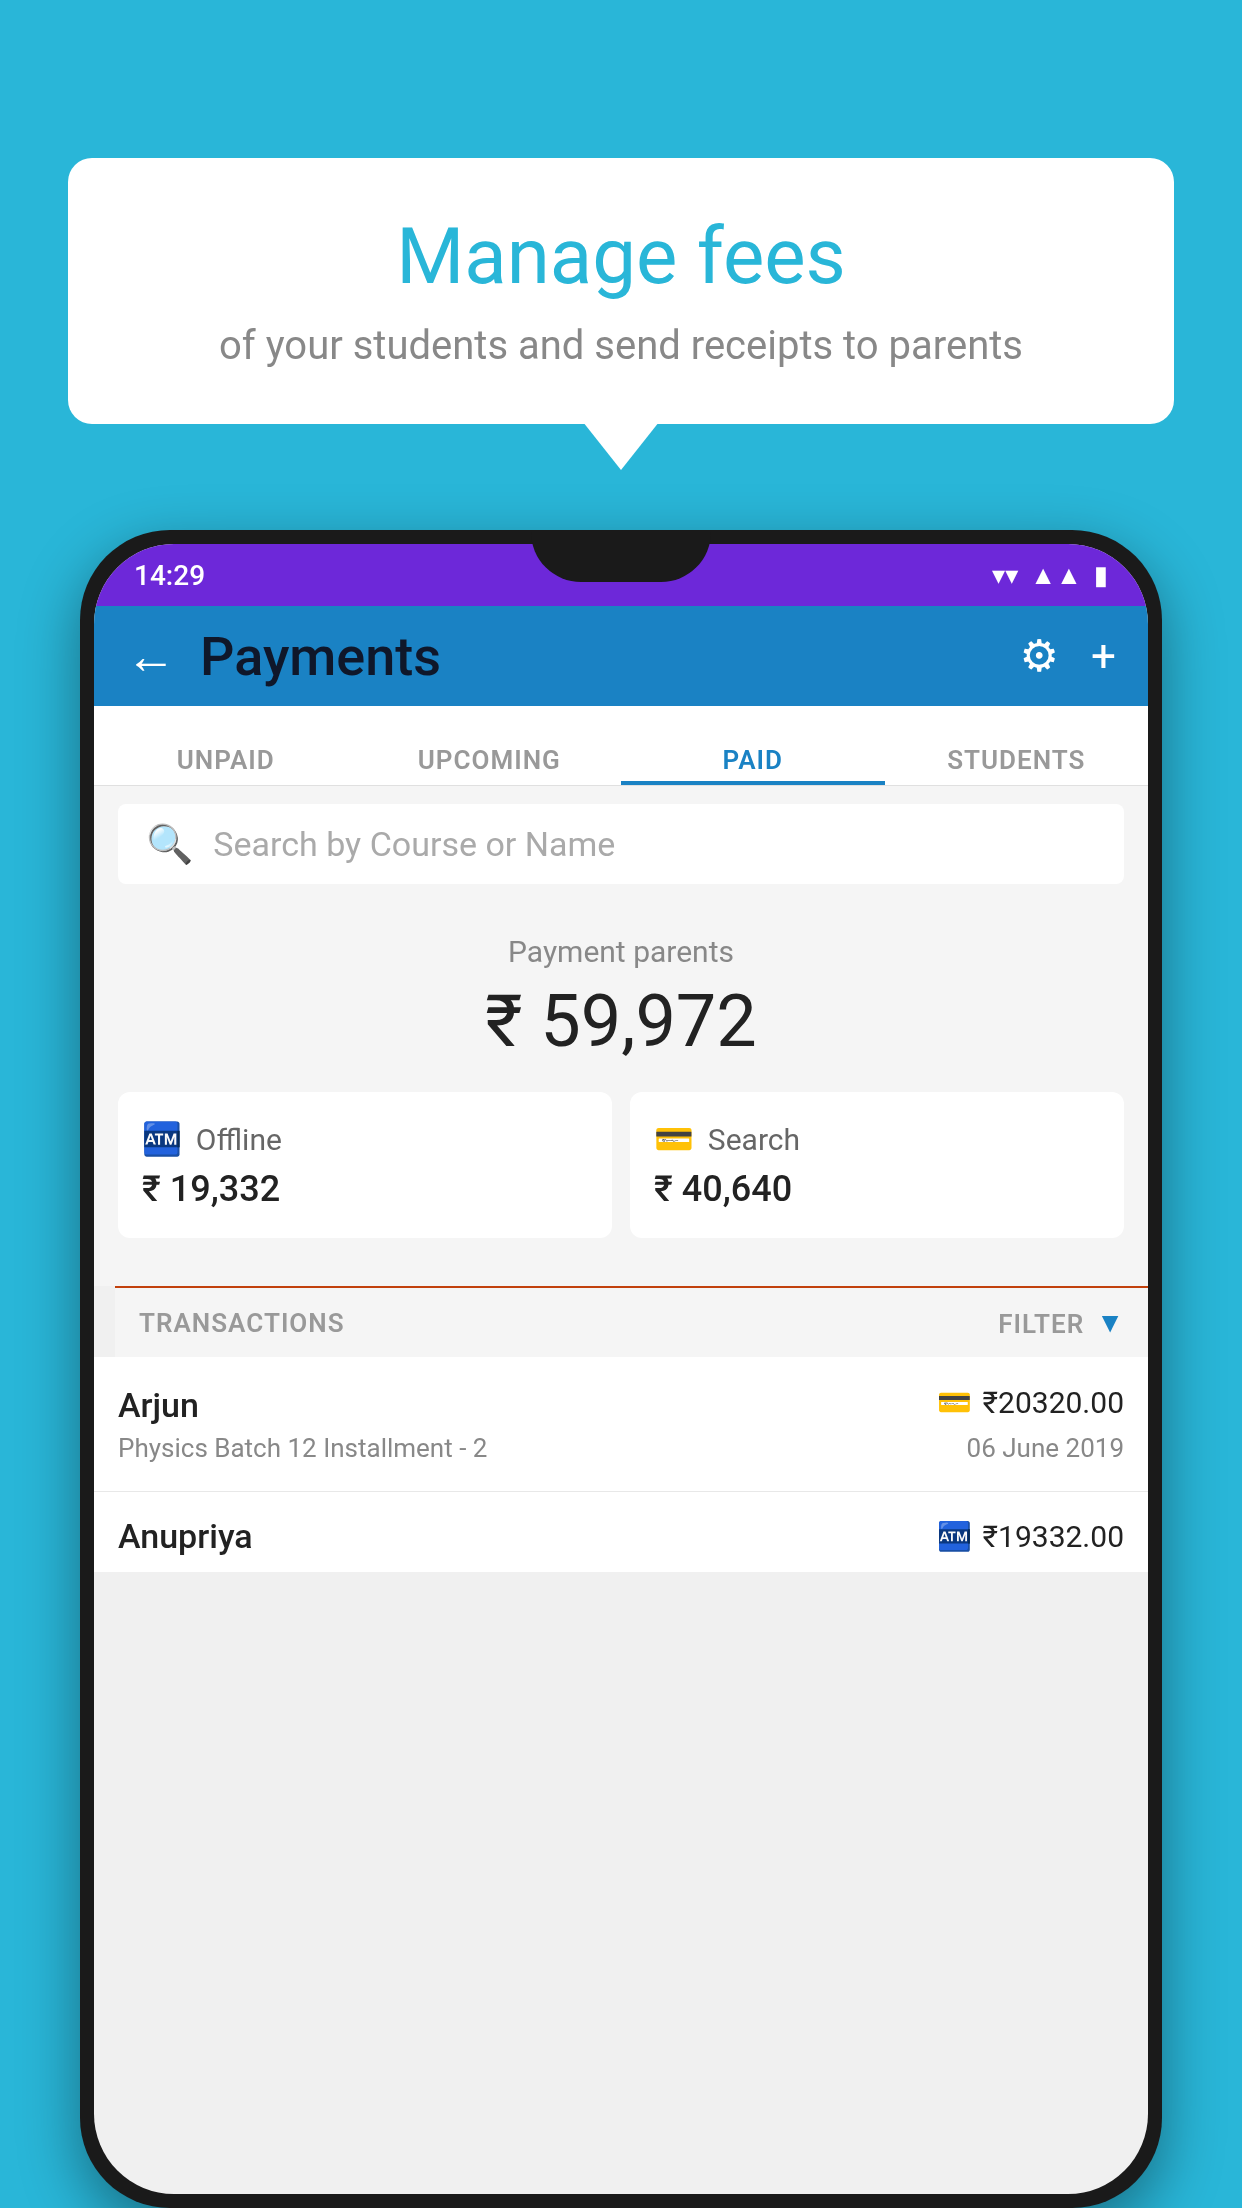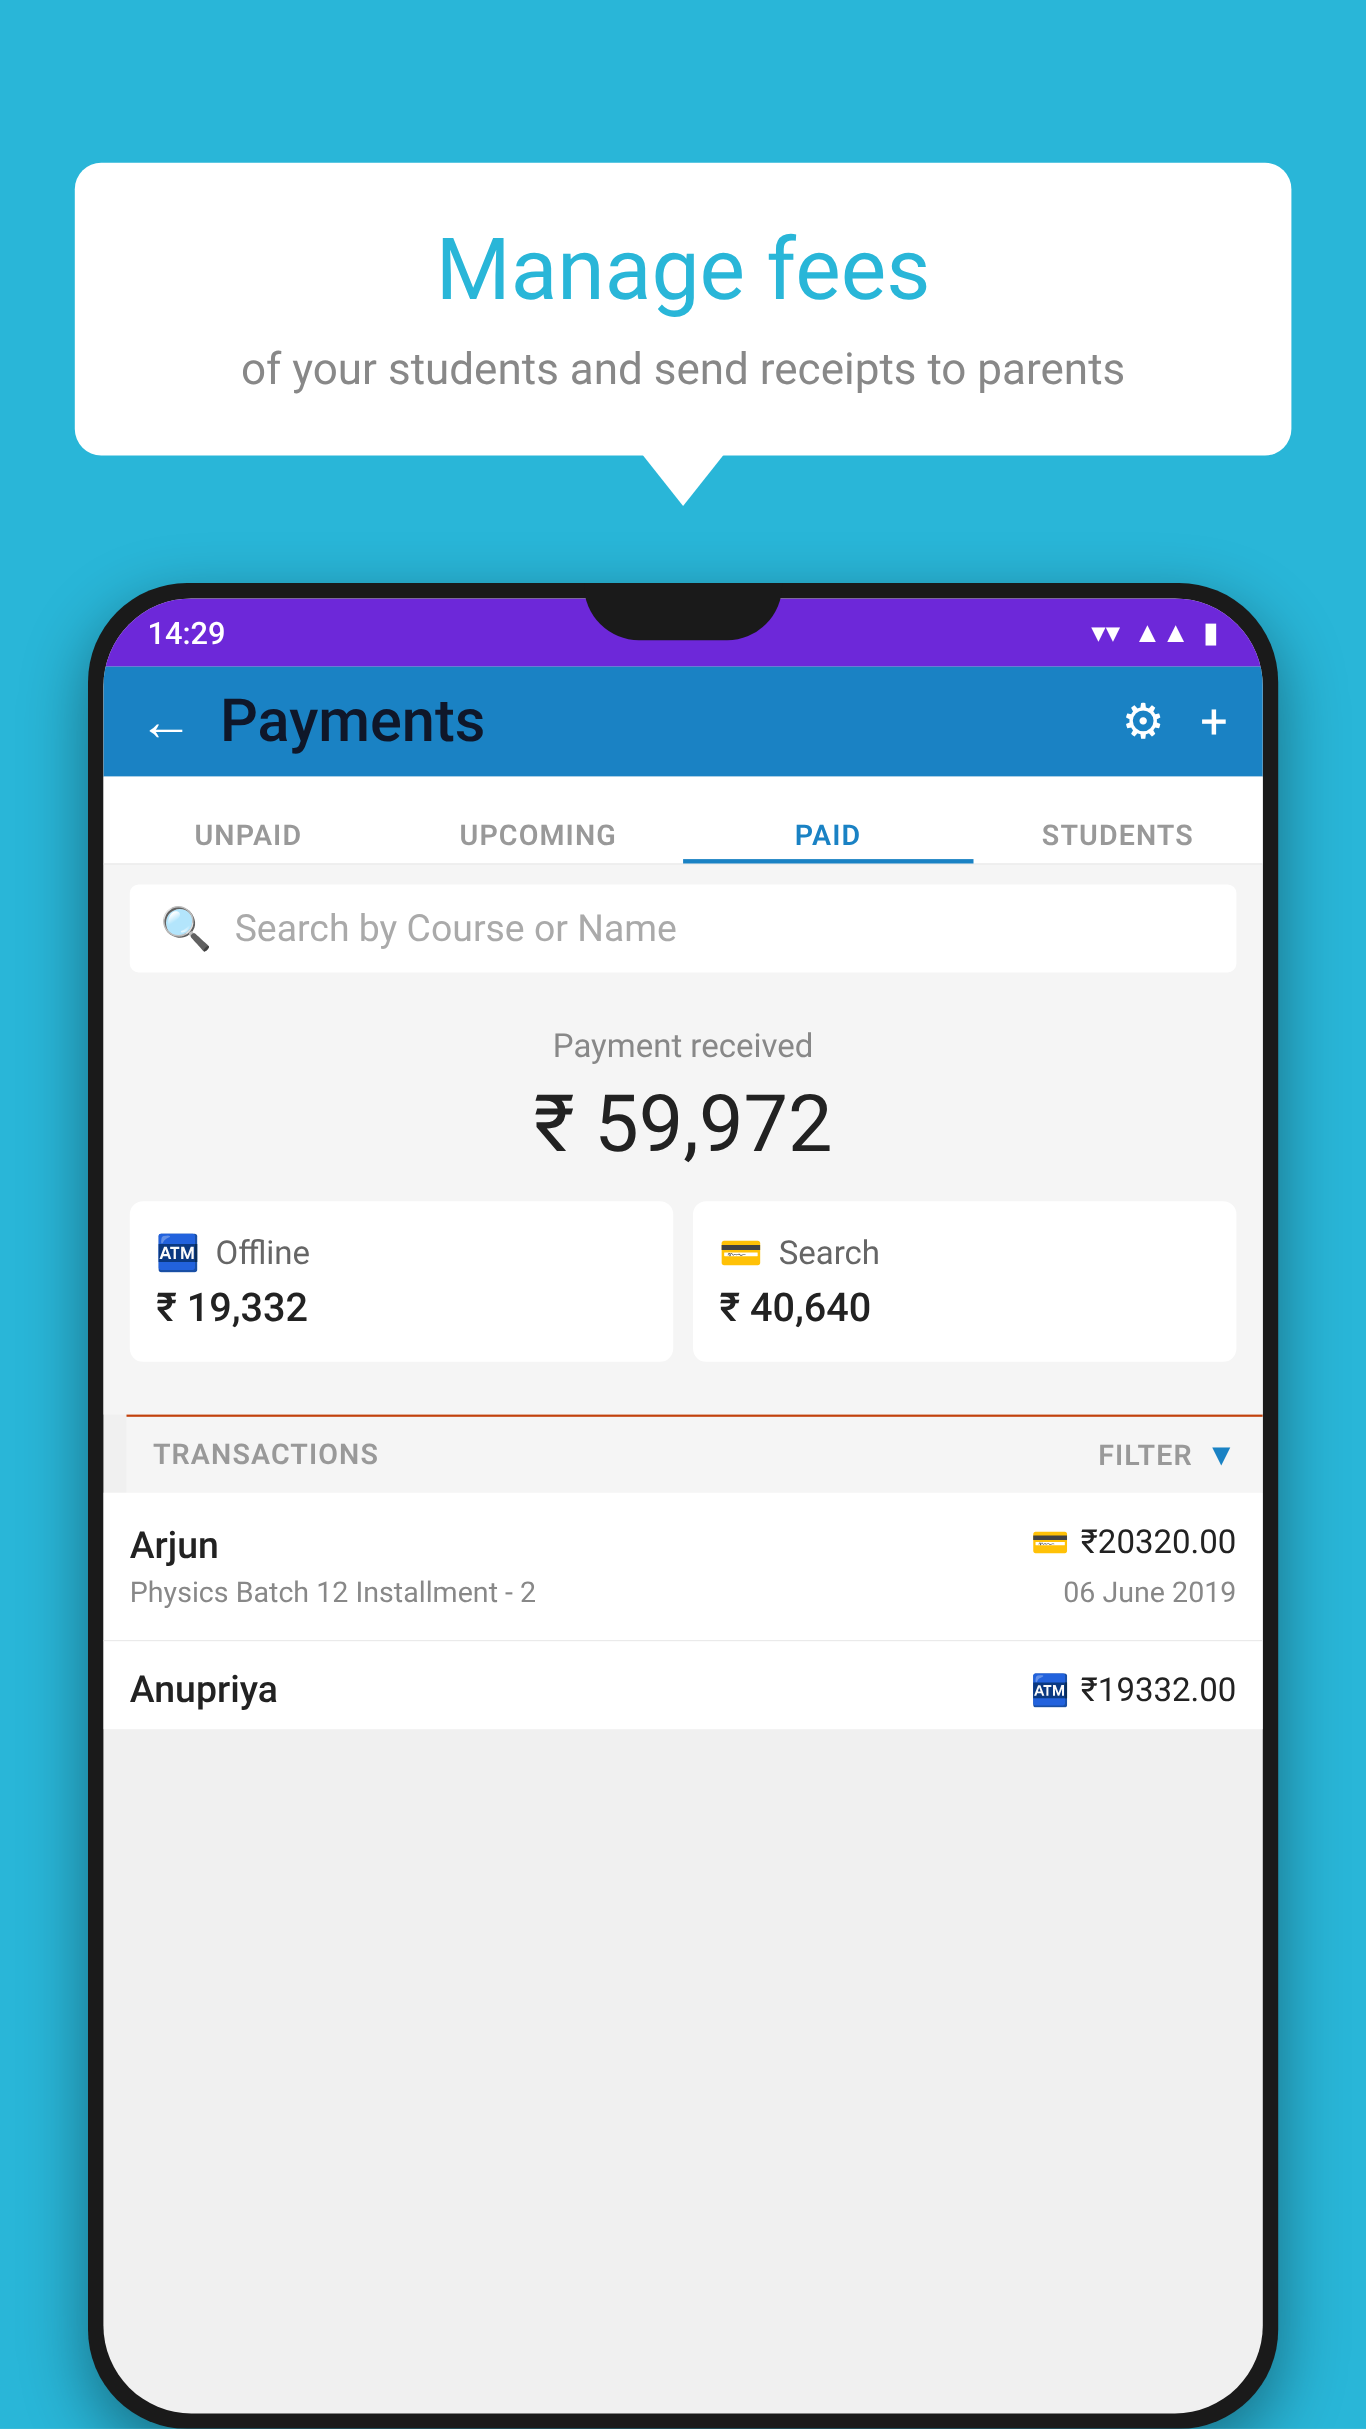--- a/index.html
+++ b/index.html
@@ -9,21 +9,21 @@
       height: 2208px;
       background-color: #29b6d8;
       font-family: 'Roboto', Arial, sans-serif;
       overflow: hidden;
       position: relative;
     }
 
     
     .speech-bubble-container {
       position: absolute;
-      top: 148px;
+      top: 158px;
       left: 68px;
       width: 1106px;
     }
 
     .speech-bubble {
       background: white;
       border-radius: 24px;
       padding: 56px 60px 52px;
       text-align: center;
       position: relative;
@@ -437,21 +437,21 @@
     </div>
 
     <div class="search-container">
       <div class="search-bar">
         <span class="search-icon-svg">🔍</span>
         <span class="search-placeholder">Search by Course or Name</span>
       </div>
     </div>
 
     <div class="payment-section">
-      <div class="payment-label">Payment received</div>
+      <div class="payment-label">Payment parents</div>
       <div class="payment-amount">₹ 59,972</div>
       <div class="payment-cards">
         <div class="payment-card">
           <div class="card-header">
             <span class="card-icon">🏧</span>
             <span class="card-label">Offline</span>
           </div>
           <div class="card-amount">₹ 19,332</div>
         </div>
         <div class="payment-card">

